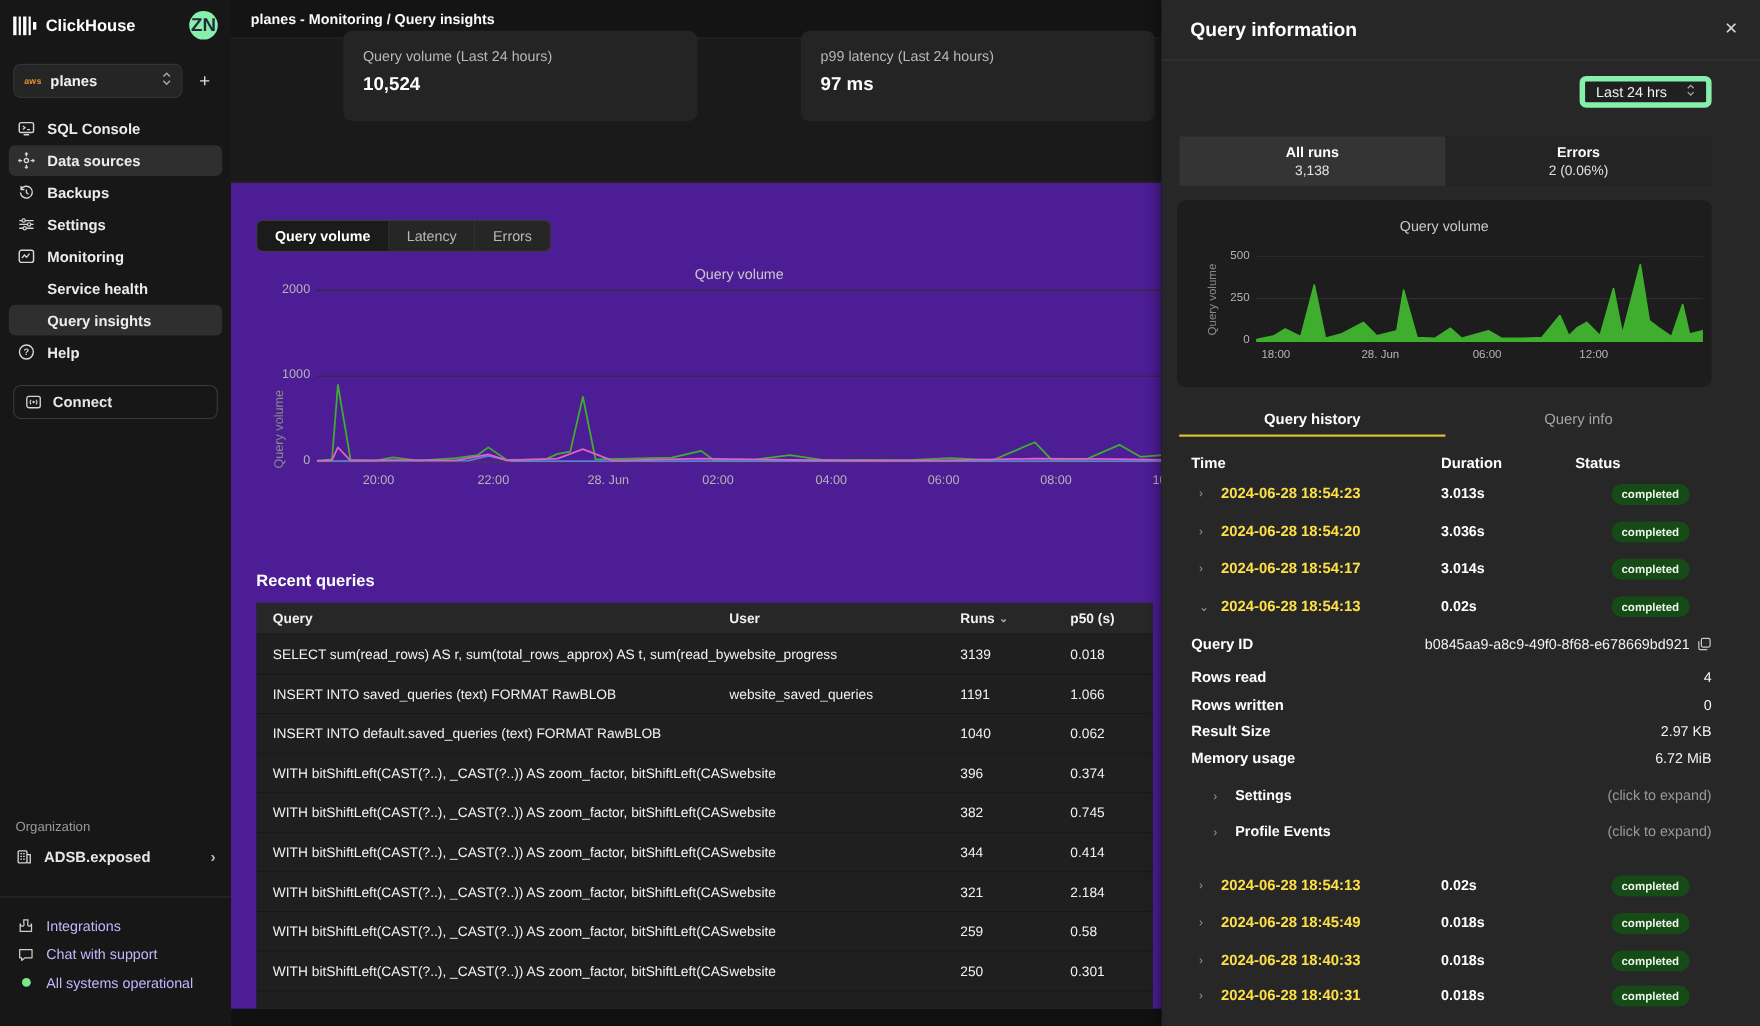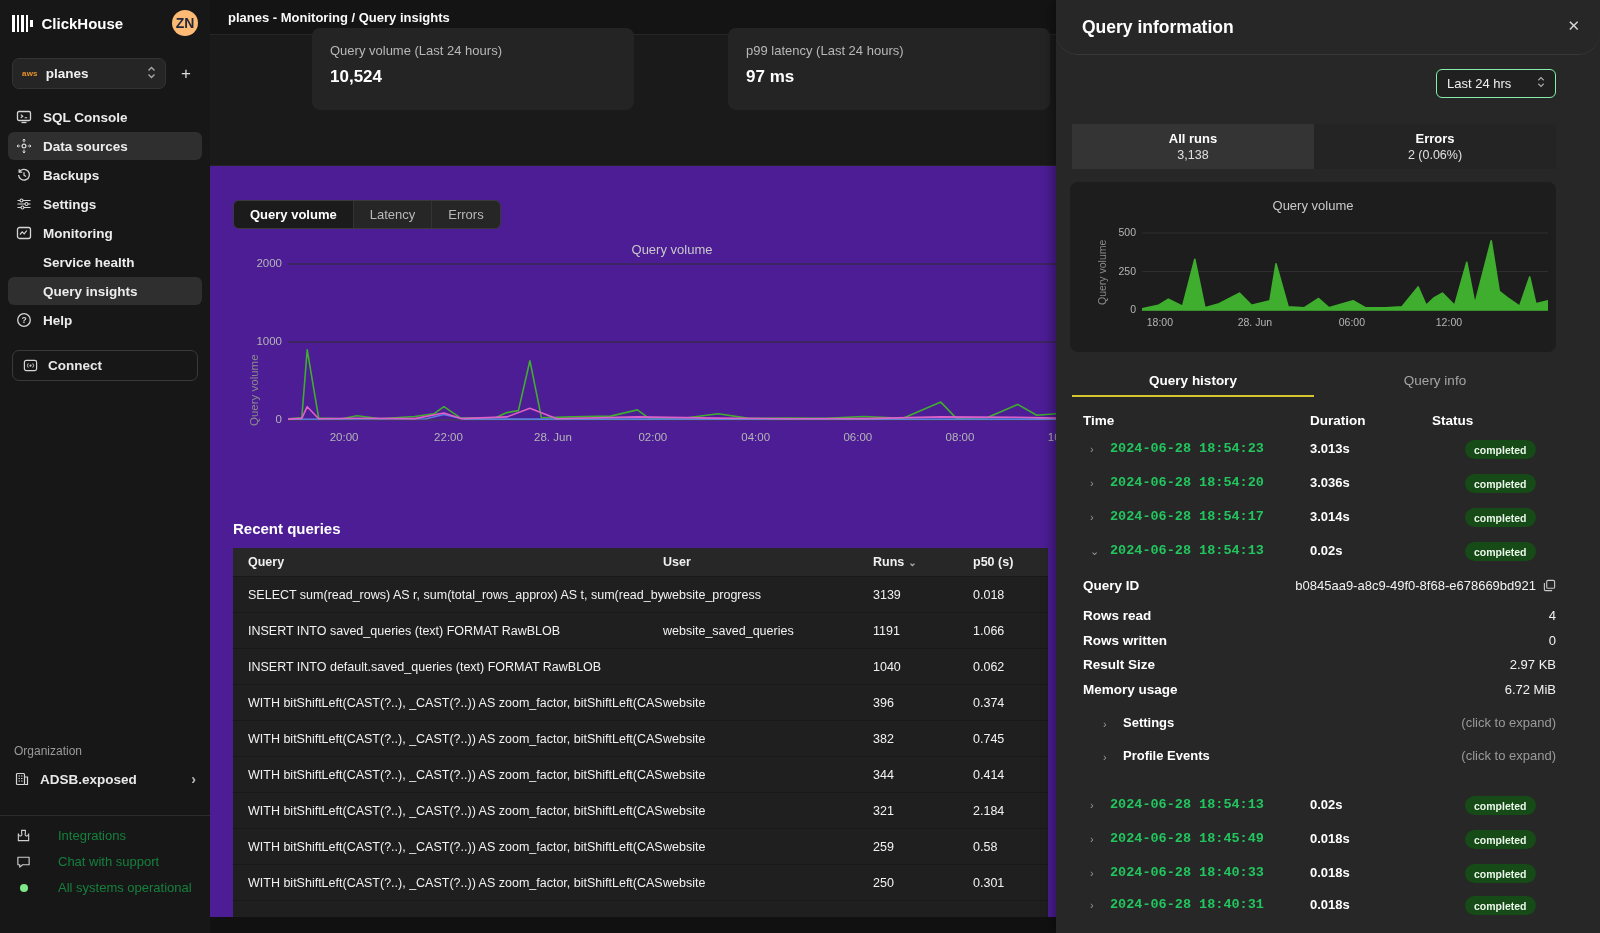--- a/index.html
+++ b/index.html
@@ -6,21 +6,21 @@
   html,body { width:1600px; height:933px; overflow:hidden; background:#111; }
   body { font-family:"Liberation Sans", sans-serif; color:#e8e8e8; position:relative; }
 
   
   .sidebar { position:absolute; left:0; top:0; width:210px; height:933px; background:#171717; z-index:3; }
   .logo-row { display:flex; align-items:center; gap:9px; padding:10px 12px 8px 12px; }
   .logo-bars { display:flex; align-items:center; gap:2px; height:18px; }
   .logo-bars i { display:block; width:2.5px; height:17px; background:#fff; }
   .logo-bars i.half { height:7px; }
   .logo-text { font-size:15px; font-weight:700; color:#fff; flex:1; }
-  .avatar { width:26px; height:26px; border-radius:50%; background:#fdba74; color:#23293a; font-size:14px; font-weight:700; display:flex; align-items:center; justify-content:center; }
+  .avatar { width:26px; height:26px; border-radius:50%; background:#86efac; color:#23293a; font-size:17px; font-weight:700; display:flex; align-items:center; justify-content:center; }
   .selector-row { display:flex; align-items:center; gap:8px; margin:14px 12px 4px 12px; }
   .svc-select { flex:1; height:31px; background:#252525; border:1px solid #333; border-radius:7px; display:flex; align-items:center; gap:8px; padding:0 9px; cursor:pointer; }
   .aws-badge { font-size:8px; font-weight:700; color:#e8912d; letter-spacing:0.2px; }
   .svc-name { flex:1; font-size:13.5px; font-weight:600; color:#f0f0f0; }
   .updown { color:#aaa; }
   .plus-btn { width:24px; height:24px; color:#ddd; font-size:17px; display:flex; align-items:center; justify-content:center; cursor:pointer; }
   .nav { margin-top:14px; padding:0 8px; }
   .nav-item { display:flex; align-items:center; gap:11px; height:28px; padding:0 8px; border-radius:6px; margin-bottom:1px; font-size:13.5px; font-weight:600; color:#ececec; cursor:pointer; }
   .nav-item .nico { width:16px; height:16px; color:#d6d6d6; display:flex; align-items:center; justify-content:center; }
   .nav-item .nico svg { width:16px; height:16px; }
@@ -30,21 +30,21 @@
   .connect-btn .nico { width:15px; height:15px; color:#d6d6d6; }
   .connect-btn .nico svg { width:15px; height:15px; }
   .org-label { position:absolute; left:14px; top:744px; font-size:12px; color:#9a9a9a; }
   .org-row { position:absolute; left:8px; right:8px; top:766px; height:26px; display:flex; align-items:center; gap:10px; padding:0 6px; font-size:13.5px; font-weight:600; cursor:pointer; }
   .org-row .nico { width:16px; height:16px; color:#d6d6d6; }
   .org-row .nico svg { width:16px; height:16px; }
   .org-row .org-name { flex:1; }
   .chev { color:#bbb; font-size:14px; }
   .side-divider { position:absolute; left:0; right:0; top:815px; border-top:1px solid #2c2c2c; }
   .side-footer { position:absolute; left:8px; right:8px; top:828px; }
-  .foot-item { display:flex; align-items:flex-start; gap:27px; height:26px; padding:0 8px; font-size:13px; font-weight:500; color:#15803d; cursor:pointer; }
+  .foot-item { display:flex; align-items:center; gap:11px; height:26px; padding:0 8px; font-size:13px; font-weight:500; color:#c4b5fd; cursor:pointer; }
   .foot-item .nico { width:15px; height:15px; color:#cfcfcf; display:flex; align-items:center; justify-content:center; }
   .foot-item .nico svg { width:15px; height:15px; }
   .dot-green { width:8px; height:8px; border-radius:50%; }
 
   
   .main { position:absolute; left:210px; top:0; width:846px; height:917px; background:#4c1d95; overflow:hidden; z-index:1; }
   .m-header { position:absolute; left:0; right:0; top:0; height:35px; background:#141414; border-bottom:1px solid #262626; display:flex; align-items:center; padding:0 18px; }
   .breadcrumb { font-size:13px; font-weight:700; color:#fafafa; }
   .cards-strip { position:absolute; left:0; right:0; top:35px; height:131px; background:#1a1a1a; border-bottom:1px solid #242424; }
   .stat-card { position:absolute; top:28px; width:322px; height:82px; background:#242424; border-radius:8px; padding:15px 18px; }
@@ -72,24 +72,24 @@
   .rq-row { display:flex; height:36px; align-items:center; background:#1f1f1f; border-top:1px solid #191919; font-size:12.5px; color:#f2f2f2; cursor:pointer; }
   .c-query { width:430px; padding-left:15px; white-space:nowrap; overflow:hidden; }
   .c-user { width:210px; white-space:nowrap; overflow:hidden; }
   .c-runs { width:100px; display:flex; align-items:center; gap:4px; }
   .c-p50 { width:75px; }
   .sort-chev { font-size:10px; color:#b0b0b0; }
   .rq-partial { height:25px; background:#1f1f1f; border-top:1px solid #191919; }
 
   
   .panel { position:absolute; left:1056px; top:0; width:544px; height:933px; background:#272727; z-index:5; box-shadow:-4px 0 10px rgba(0,0,0,0.35); }
-  .p-titlebar { position:absolute; left:0; right:0; top:0; height:55px; border-bottom:1px solid #383838;border-radius:22px; }
+  .p-titlebar { position:absolute; left:0; right:0; top:0; height:55px; border-bottom:1px solid #383838; }
   .p-title { position:absolute; left:26px; top:17px; font-size:17.5px; font-weight:700; color:#fff; }
   .p-close { position:absolute; right:20px; top:17px; font-size:15px; color:#d5d5d5; cursor:pointer; }
-  .p-range { position:absolute; right:44px; top:69px; width:120px; height:29px; background:#202020; border:1px solid #86efac; border-radius:6px; display:flex; align-items:center; justify-content:space-between; padding:0 10px; font-size:13px; color:#f0f0f0; cursor:pointer; }
+  .p-range { position:absolute; right:44px; top:69px; width:120px; height:29px; background:#202020; border:5px solid #86efac; border-radius:6px; display:flex; align-items:center; justify-content:space-between; padding:0 10px; font-size:13px; color:#f0f0f0; cursor:pointer; }
   .p-segments { position:absolute; left:16px; right:44px; top:124px; height:45px; display:flex; background:#242424; }
   .p-seg { flex:1; display:flex; flex-direction:column; align-items:center; justify-content:center; gap:2px; cursor:pointer; }
   .p-seg.active { background:#343434; }
   .p-seg .sg-label { font-size:13px; font-weight:700; color:#fff; }
   .p-seg .sg-value { font-size:12.5px; color:#e0e0e0; }
 
   .p-chart-card { position:absolute; left:14px; right:44px; top:182px; height:170px; background:#1d1d1d; border-radius:8px; }
   .p-chart-title { position:absolute; left:0; right:0; top:16px; text-align:center; font-size:13px; color:#c9c9c9; }
   .p-ylabel { position:absolute; left:26px; top:48px; width:13px; height:84px; font-size:10.5px; color:#8a8a8a; writing-mode:vertical-rl; transform:rotate(180deg); text-align:center; }
   .p-ytick { position:absolute; width:28px; text-align:right; font-size:10.5px; color:#b5b5b5; }
@@ -98,21 +98,21 @@
 
   .p-tabs { position:absolute; left:16px; right:44px; top:366px; height:31px; display:flex; }
   .p-tab { flex:1; display:flex; align-items:center; justify-content:center; font-size:13.5px; color:#a5a5a5; cursor:pointer; border-bottom:2px solid transparent; }
   .p-tab.active { color:#fff; font-weight:700; }
 
   .h-head { position:absolute; left:16px; right:44px; top:413px; height:20px; font-size:13.5px; font-weight:700; color:#fff; }
   .h-col-time { position:absolute; left:11px; } .h-col-dur { position:absolute; left:238px; } .h-col-status { position:absolute; left:360px;text-align:right; }
   .hist-rows { position:absolute; left:16px; right:44px; }
   .hist-row { position:absolute; left:0; right:0; height:30px; cursor:pointer; }
   .hr-chev { position:absolute; left:18px; top:6px; font-size:11px; color:#9a9a9a; }
-  .hr-time { position:absolute; left:38px; top:4px; font-size:13.5px; font-weight:700; color:#22c55e;font-family:Liberation Mono, monospace; }
+  .hr-time { position:absolute; left:38px; top:4px; font-size:13.5px; font-weight:700; color:#fde047; }
   .hr-dur { position:absolute; left:238px; top:4px; font-size:13px; font-weight:700; color:#fff; }
   .hr-badge { position:absolute; left:393px; top:3px; height:19px; padding:0 9px; border-radius:10px; font-size:10.5px; font-weight:600; color:#eaf6ea; display:flex; align-items:center; }
 
   .detail-row { position:absolute; left:16px; right:44px; height:20px; }
   .dt-label { position:absolute; left:11px; font-size:13.5px; font-weight:700; color:#fff; }
   .dt-value { position:absolute; right:0; font-size:13px; color:#f2f2f2; display:flex; align-items:center; gap:7px; }
   .copy-icon { width:13px; height:13px; color:#c9c9c9; cursor:pointer; }
   .copy-icon svg { width:13px; height:13px; }
   .exp-row { position:absolute; left:16px; right:44px; height:20px; cursor:pointer; }
   .ex-chev { position:absolute; left:31px; top:3px; font-size:11px; color:#9a9a9a; }

